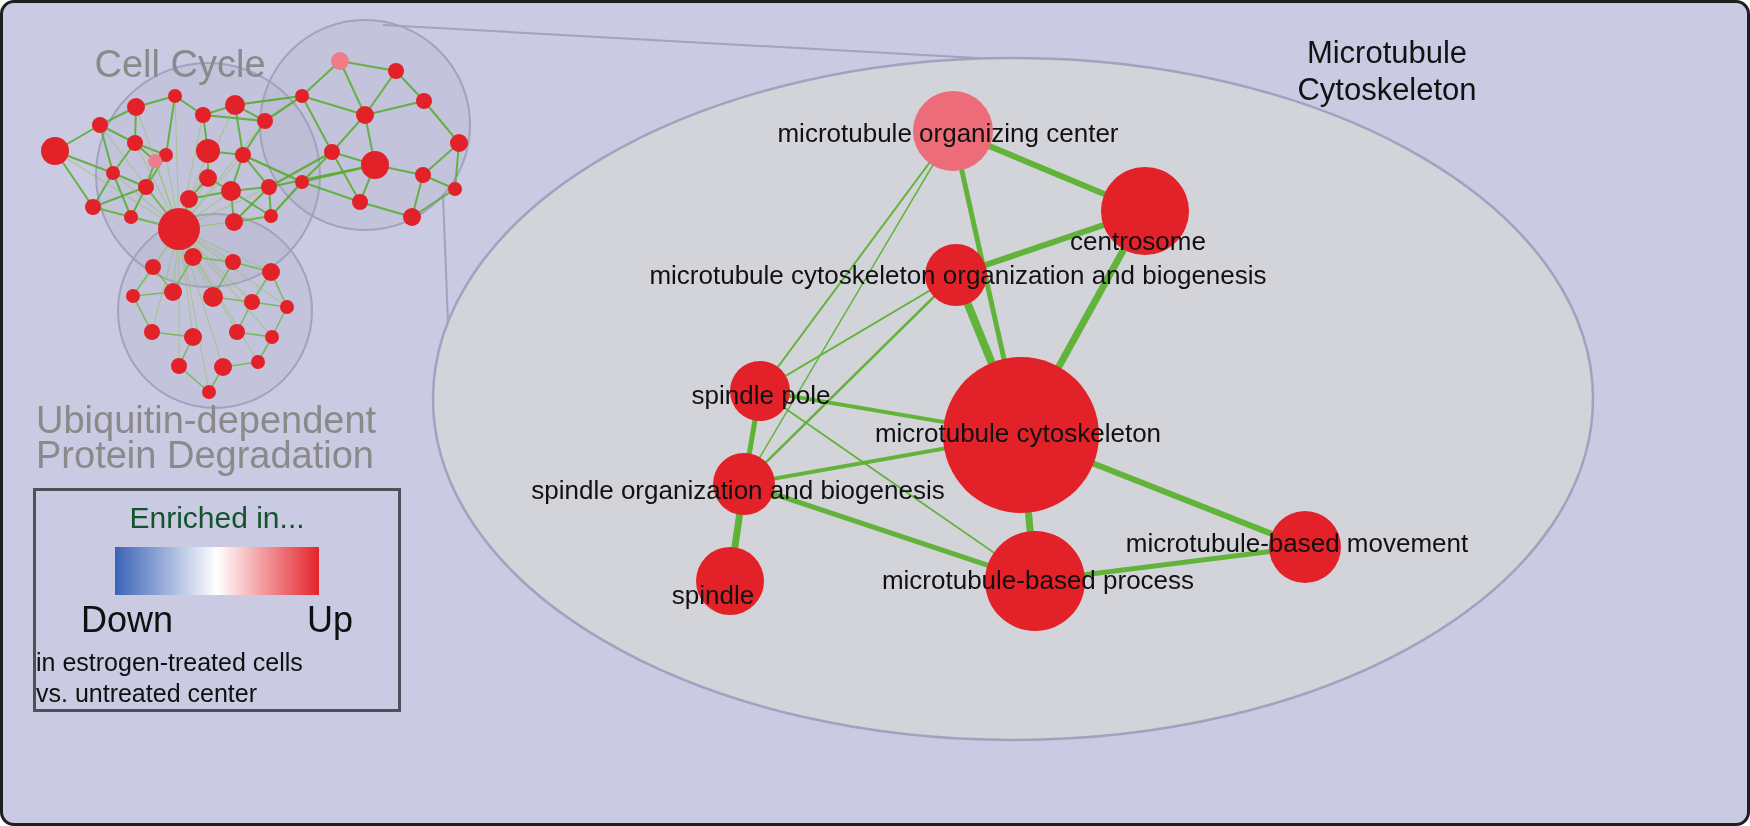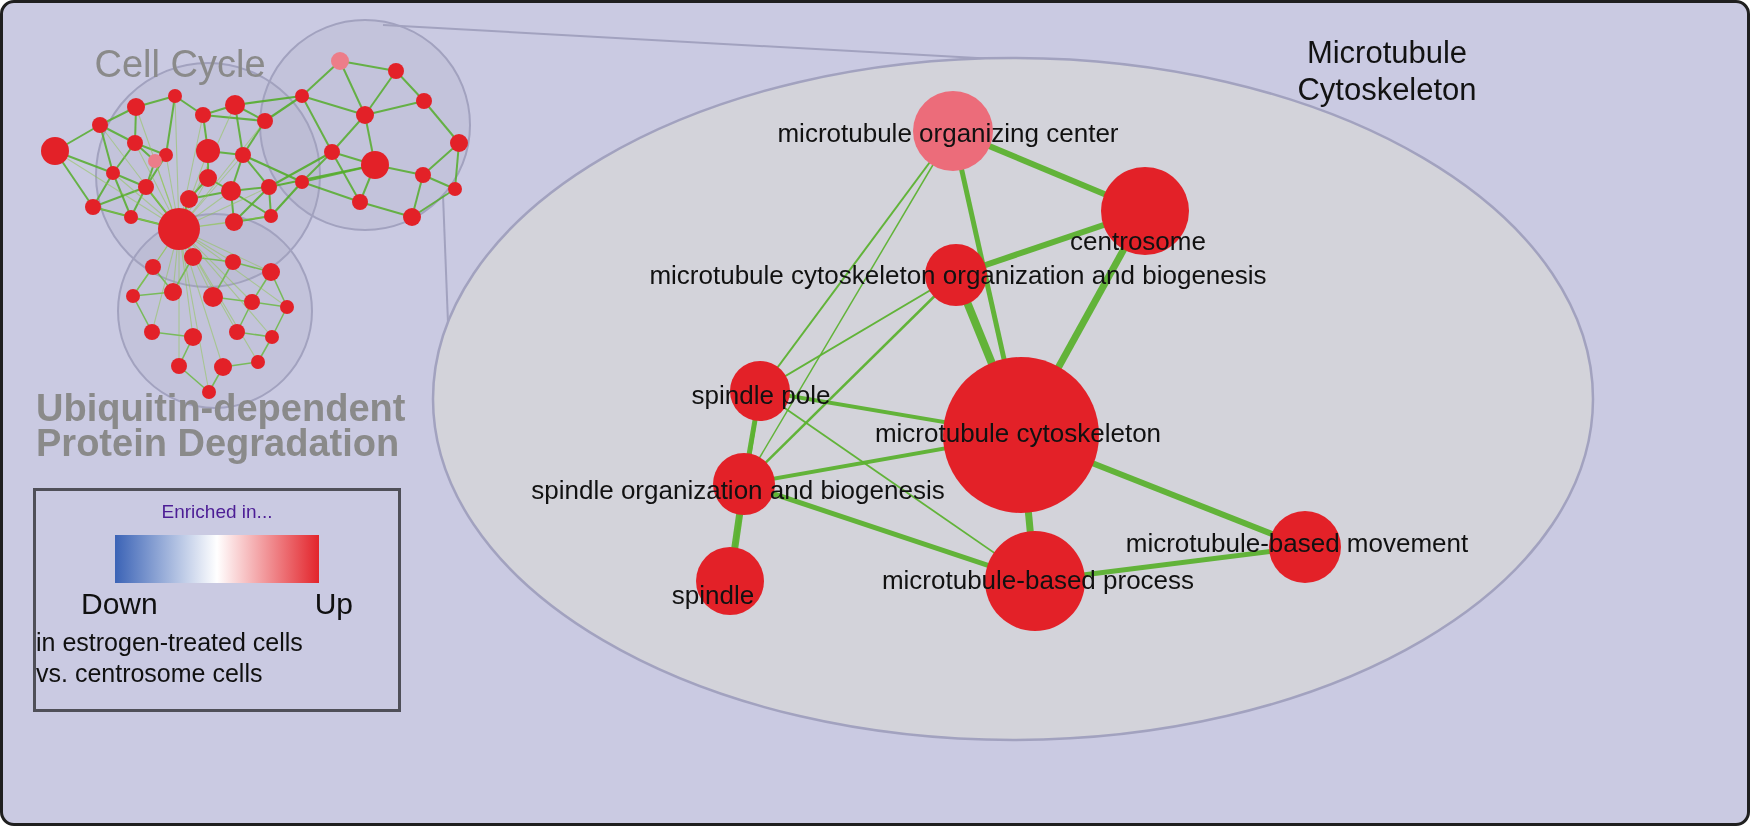--- a/index.html
+++ b/index.html
@@ -5,31 +5,31 @@
   html,body{margin:0;padding:0;background:#ffffff;font-family:"Liberation Sans",sans-serif;}
   .canvas{
     position:relative;width:1750px;height:826px;box-sizing:border-box;
     background:#cacae2;border:3px solid #1f1f1f;border-radius:14px;overflow:hidden;
   }
   svg{position:absolute;left:0;top:0;}
   svg text{font-family:"Liberation Sans",sans-serif;}
   .abs{position:absolute;}
   .gray-label{color:#8a8a8a;font-size:38px;line-height:35px;}
   .cell-cycle-label{left:177px;top:44px;transform:translateX(-50%);white-space:nowrap;}
-  .ubiquitin-label{left:33px;top:388px;font-weight:bold;}
+  .ubiquitin-label{left:33px;top:400px;}
   .detail-title{left:1384px;top:31px;transform:translateX(-50%);text-align:center;
     color:#121212;font-size:31px;line-height:37px;white-space:nowrap;}
   .legend{
     left:30px;top:485px;width:368px;height:224px;box-sizing:border-box;
     border:3px solid #4f4f58;background:#cacae2;
   }
-  .legend-title{text-align:center;margin-top:10px;font-size:19px;color:#4c1d95;}
+  .legend-title{text-align:center;margin-top:10px;font-size:30px;color:#14532d;}
   .legend-bar{width:204px;height:48px;margin:12px auto 0 auto;}
   .legend-ends{width:272px;margin:4px auto 0 auto;display:flex;justify-content:space-between;
-    font-size:30px;color:#101010;}
+    font-size:36px;color:#101010;}
   .legend-caption{text-align:left;margin-top:6px;font-size:25px;line-height:31px;color:#101010;}
 </style>
 </head>
 <body>
 
 <div class="canvas">
 
   <svg id="net-svg" width="1750" height="826" viewBox="0 0 1750 826">
       <line x1="380" y1="22" x2="1010" y2="57" stroke="#a2a2bf" stroke-width="2"></line>
       <line x1="440" y1="192" x2="445" y2="320" stroke="#a2a2bf" stroke-width="2"></line>
@@ -278,17 +278,17 @@
 
   <div class="abs legend">
     <div class="legend-title">Enriched in...</div>
     <div class="legend-bar" style="background: linear-gradient(90deg, rgb(59, 99, 182) 0%, rgb(255, 255, 255) 50%, rgb(227, 36, 43) 100%);"></div>
     <div class="legend-ends">
       <span>Down</span>
       <span>Up</span>
     </div>
     <div class="legend-caption">
       <div>in estrogen-treated cells</div>
-      <div>vs. centrosome cells</div>
+      <div>vs. untreated center</div>
     </div>
   </div>
 
 </div>
 
 </body></html>

